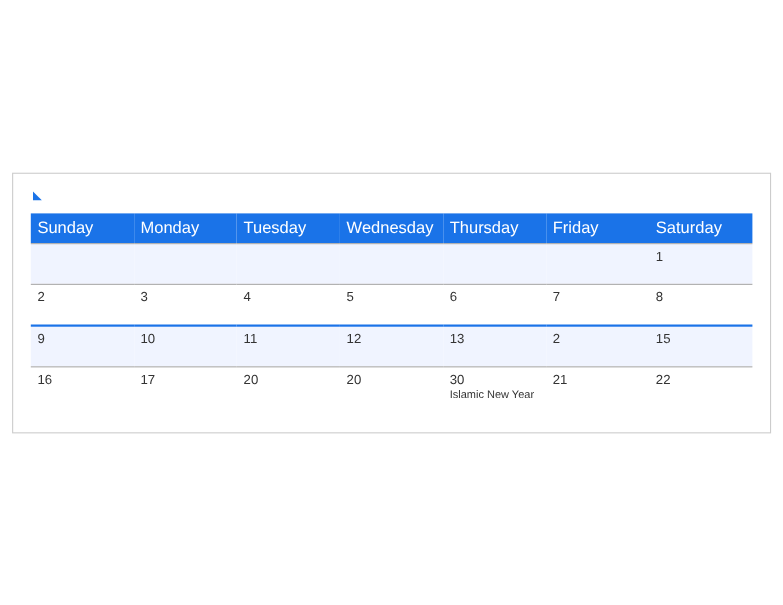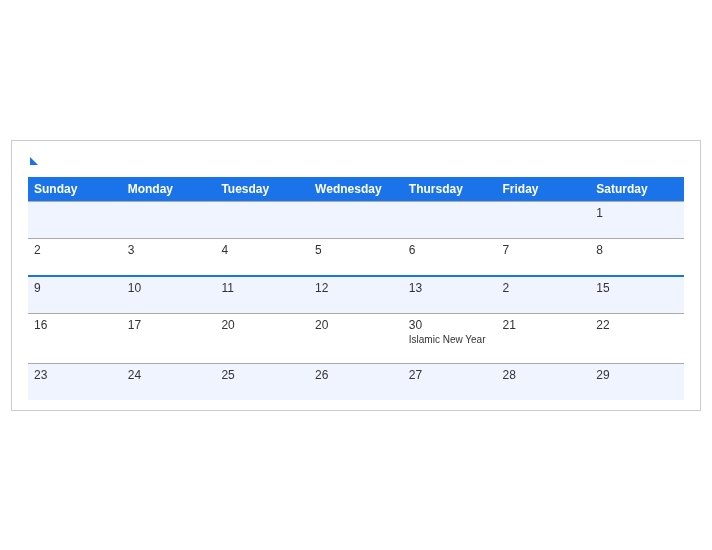--- a/index.html
+++ b/index.html
@@ -67,22 +67,22 @@
     }
     .calendar-table {
       width: 100%;
       border-collapse: collapse;
     }
     .calendar-table thead tr {
       background: #1a73e8;
     }
     .calendar-table thead th {
       color: #fff;
-      font-size: 12px;
-      font-weight: bold;
+      font-size: 15px;
+      font-weight: normal;
       padding: 5px 6px;
       text-align: left;
       border: none;
     }
     .calendar-table tbody tr {
       border-top: 1px solid #aaa;
     }
     .calendar-table tbody tr:nth-child(odd) {
       background: #f0f4ff;
     }
@@ -214,38 +214,15 @@
             <span class="day-number">30</span>
             <span class="day-event">Islamic New Year</span>
           </td>
           <td>
             <span class="day-number">21</span>
           </td>
           <td>
             <span class="day-number">22</span>
           </td>
         </tr>
-        <tr style="background: rgb(240, 244, 255);">
-          <td>
-            <span class="day-number">23</span>
-          </td>
-          <td>
-            <span class="day-number">24</span>
-          </td>
-          <td>
-            <span class="day-number">25</span>
-          </td>
-          <td>
-            <span class="day-number">26</span>
-          </td>
-          <td>
-            <span class="day-number">27</span>
-          </td>
-          <td>
-            <span class="day-number">28</span>
-          </td>
-          <td>
-            <span class="day-number">29</span>
-          </td>
-        </tr>
       </tbody>
   </table>
 </div>
 
 </body></html>

